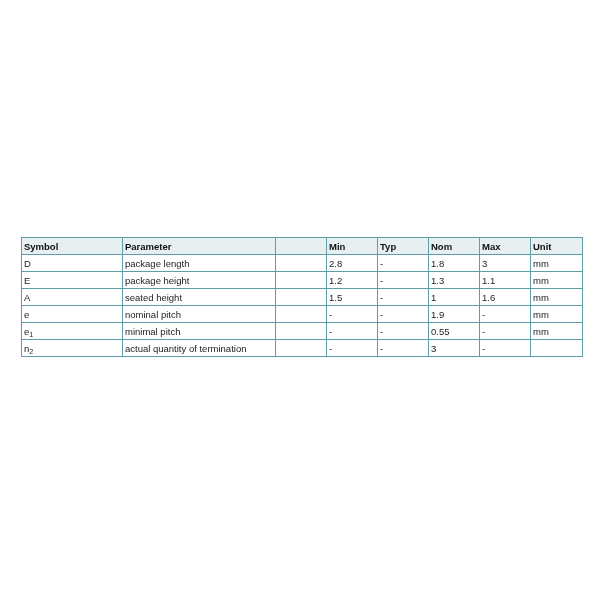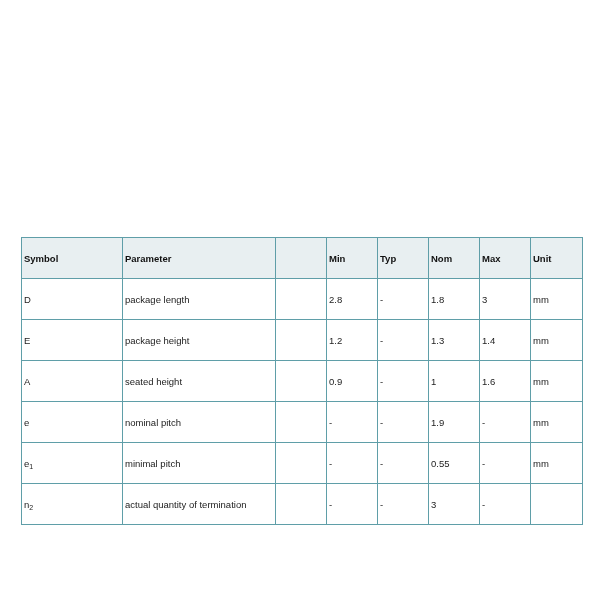--- a/index.html
+++ b/index.html
@@ -11,21 +11,21 @@
       width: 561px;
       border-collapse: collapse;
       font-family: "Liberation Sans", sans-serif;
       font-size: 9.5px;
       color: #222;
       table-layout: fixed;
     }
     table.dims th, table.dims td {
       border: 1px solid #5f9ea8;
       height: 16px;
-      padding: 12px 2px;
+      padding: 0 2px;
       text-align: left;
       vertical-align: middle;
       white-space: nowrap;
       overflow: hidden;
     }
     table.dims thead th {
       background: #e8eff1;
       font-weight: bold;
       color: #111;
     }
@@ -68,28 +68,28 @@
       <td>3</td>
       <td>mm</td>
     </tr>
     <tr>
       <td><span>E</span><sub></sub></td>
       <td>package height</td>
       <td></td>
       <td>1.2</td>
       <td>-</td>
       <td>1.3</td>
-      <td>1.4</td>
+      <td>1.1</td>
       <td>mm</td>
     </tr>
     <tr>
       <td><span>A</span><sub></sub></td>
       <td>seated height</td>
       <td></td>
-      <td>0.9</td>
+      <td>1.5</td>
       <td>-</td>
       <td>1</td>
       <td>1.6</td>
       <td>mm</td>
     </tr>
     <tr>
       <td><span>e</span><sub></sub></td>
       <td>nominal pitch</td>
       <td></td>
       <td>-</td>

